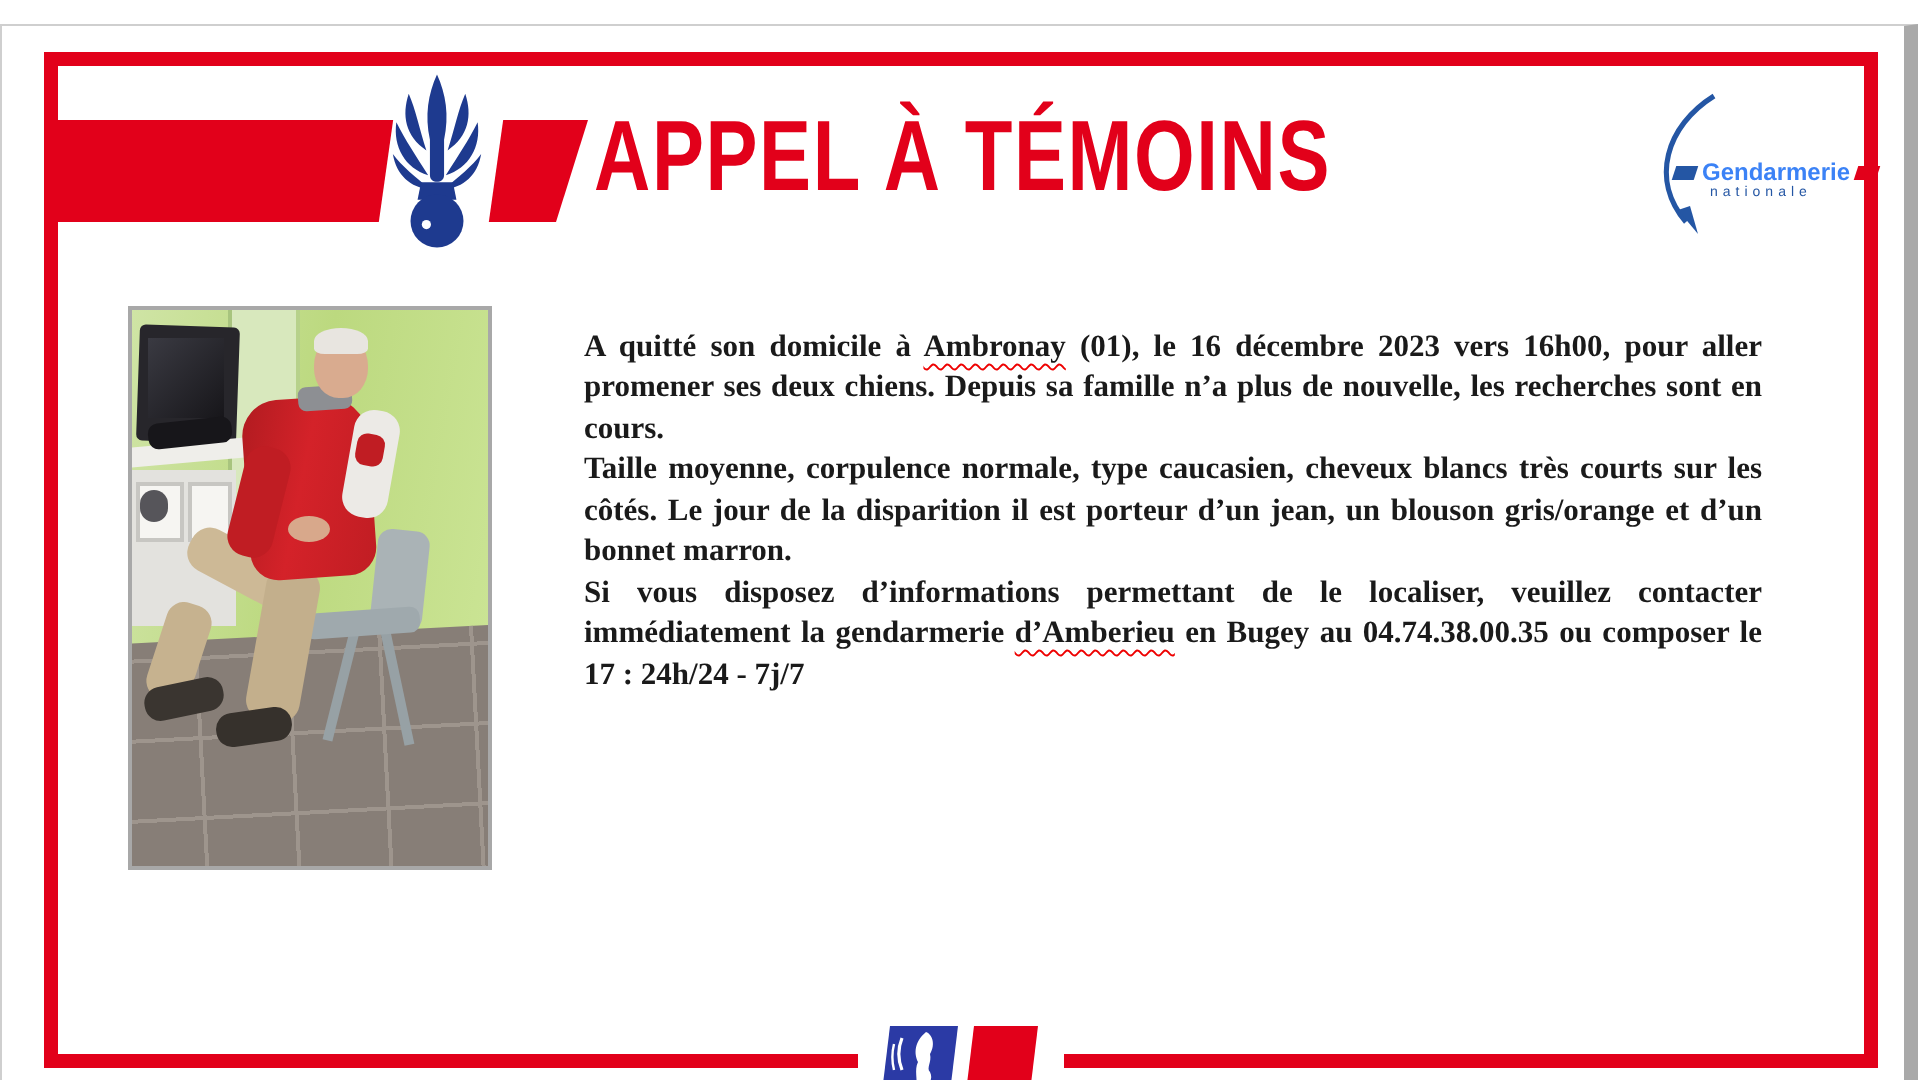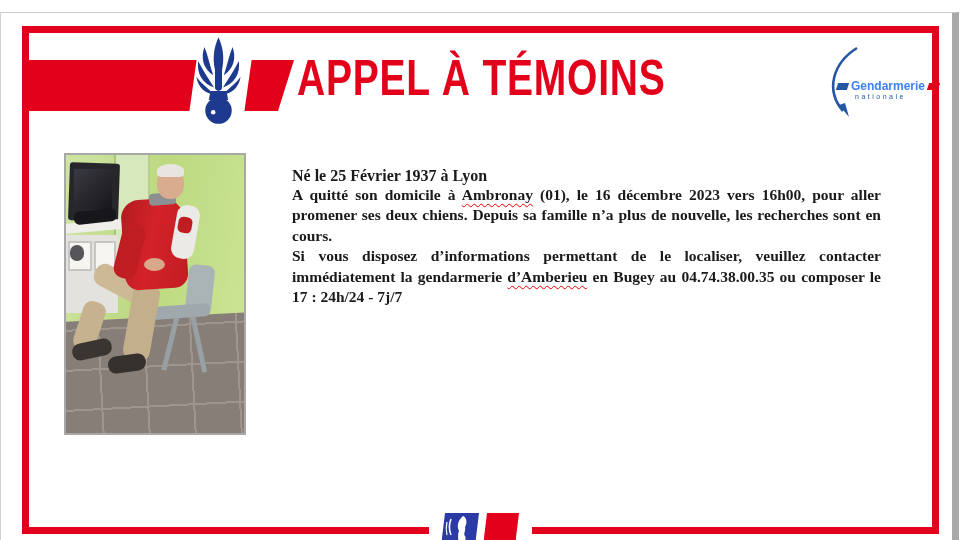--- a/index.html
+++ b/index.html
@@ -128,24 +128,24 @@
     <div class="ph" style="left:108px;top:50px;width:23px;height:54px;background:#eceae6;border-radius:10px;transform:rotate(10deg);"></div>
     <div class="ph" style="left:112px;top:62px;width:14px;height:16px;background:#c01d23;border-radius:5px;transform:rotate(10deg);"></div>
     <div class="ph" style="left:52px;top:68px;width:23px;height:56px;background:#c01d23;border-radius:10px;transform:rotate(14deg);"></div>
     <div class="ph" style="left:78px;top:103px;width:21px;height:13px;background:#d8a88b;border-radius:50%;"></div>
     <div class="ph" style="left:83px;top:38px;width:27px;height:12px;background:#8d8f93;border-radius:4px;transform:rotate(-4deg);"></div>
     <div class="ph" style="left:91px;top:12px;width:27px;height:32px;background:#d9ab8f;border-radius:50% 50% 46% 46%;"></div>
     <div class="ph" style="left:91px;top:9px;width:27px;height:13px;background:#e8e5e0;border-radius:50% 50% 20% 20%;"></div>
   </div>
 
   <div id="col">
-    <div id="birth">Né le 25 Février 1937 à Lyon</div>
 
     <div id="intro" class="para"><span>A quitté son domicile à </span><span class="wavy2">Ambronay</span><span> (01), le 16 décembre 2023 vers 16h00, pour aller promener ses deux chiens. Depuis sa famille n’a plus de nouvelle, les recherches sont en cours.</span></div>
 
+    <div class="para">Taille moyenne, corpulence normale, type caucasien, cheveux blancs très courts sur les côtés. Le jour de la disparition il est porteur d’un jean, un blouson gris/orange et d’un bonnet marron.</div>
 
     <div class="para"><span>Si vous disposez d’informations permettant de le localiser, veuillez contacter immédiatement la gendarmerie </span><span class="wavy2">d’Amberieu</span><span> en Bugey au 04.74.38.00.35 ou composer le 17 : 24h/24 - 7j/7</span></div>
   </div>
 
   <svg id="marianne" viewBox="0 0 88 35">
     <path d="M10,1 L44,1 L40,34 L6,34 Z" fill="#2b3aa5"></path>
     <path d="M28,4 C22,9 22,15 24,19 C22,23 24,28 23,31 C29,32 32,28 30,24 C28,22 31,19 30,15 C33,10 31,5 28,4 Z" fill="#ffffff"></path>
     <path d="M16,7 C14,12 14,18 16,23" stroke="#ffffff" stroke-width="1.6" fill="none"></path>
     <path d="M12,10 C11,14 11,19 12,23" stroke="#ffffff" stroke-width="1.2" fill="none"></path>
     <path d="M52,1 L84,1 L80,34 L48,34 Z" fill="#e2001a"></path>

